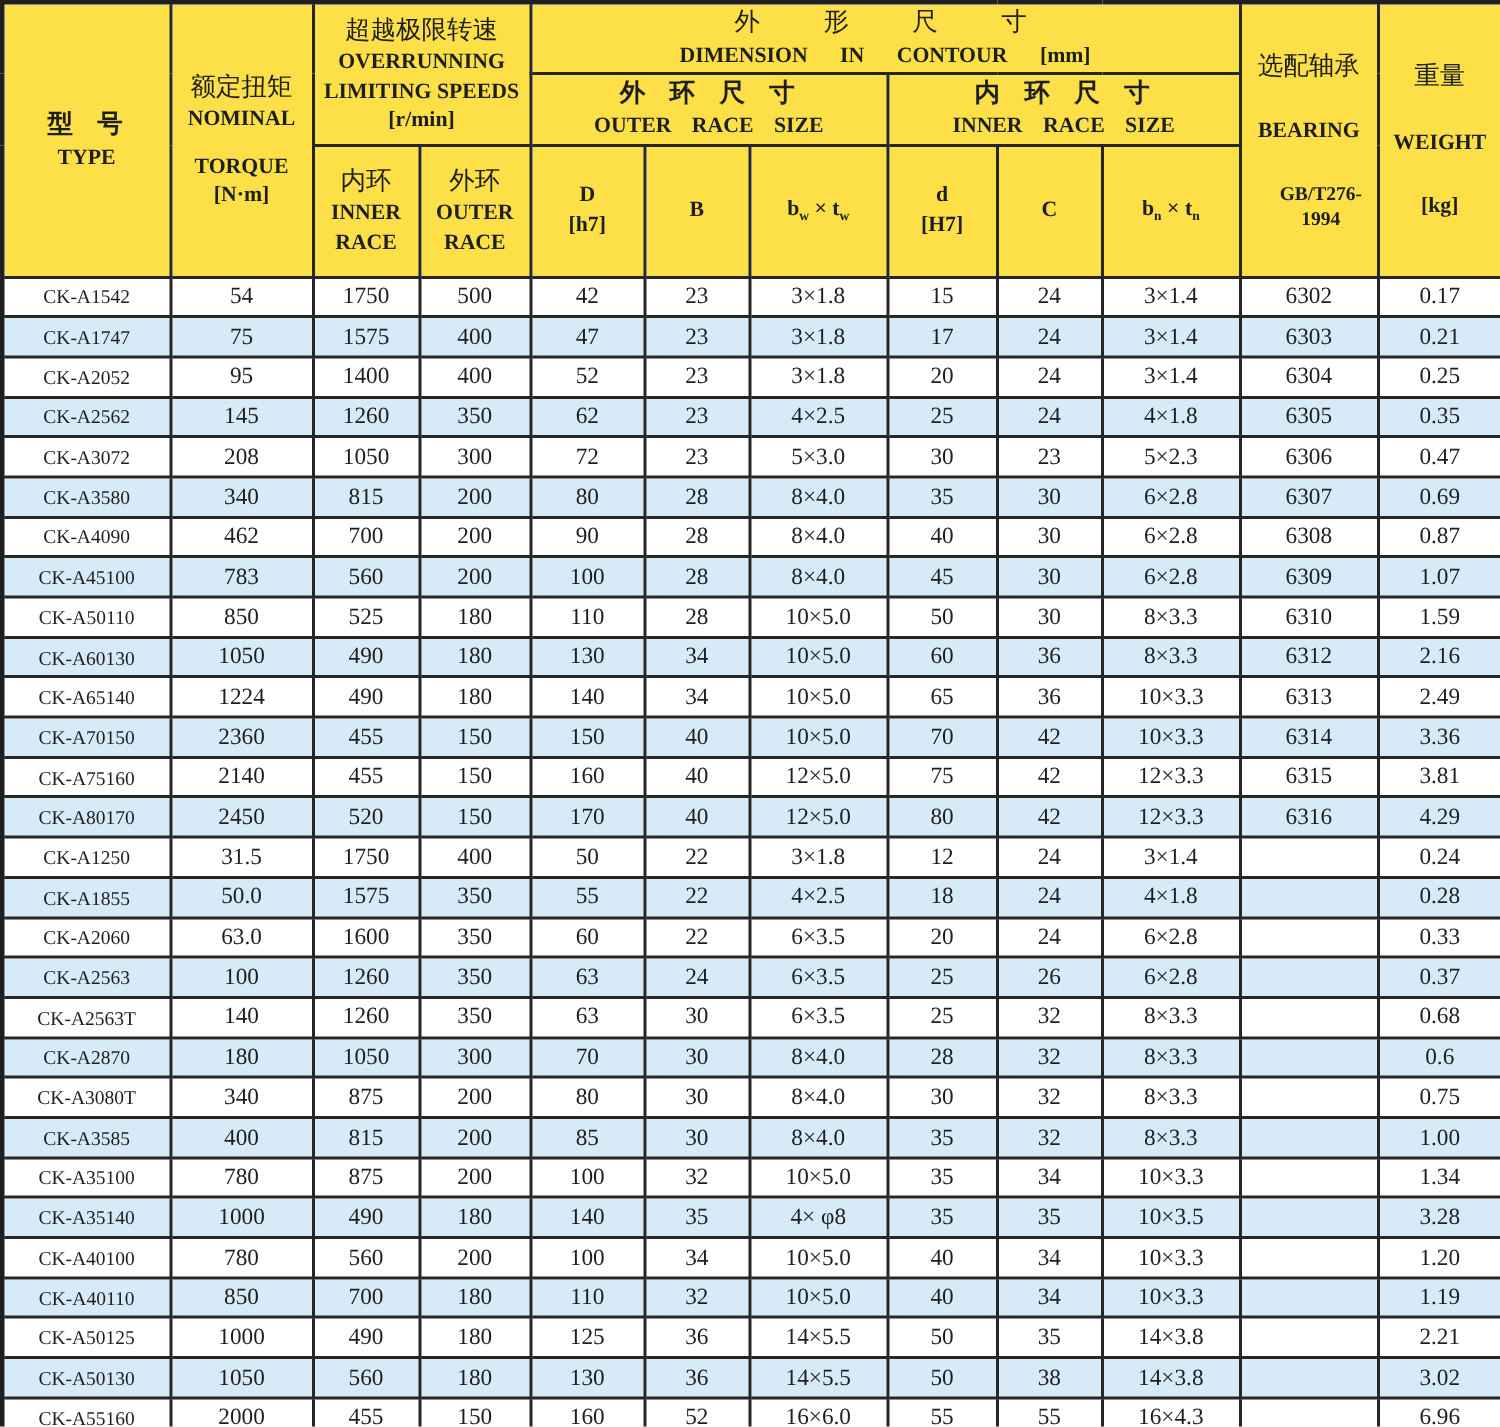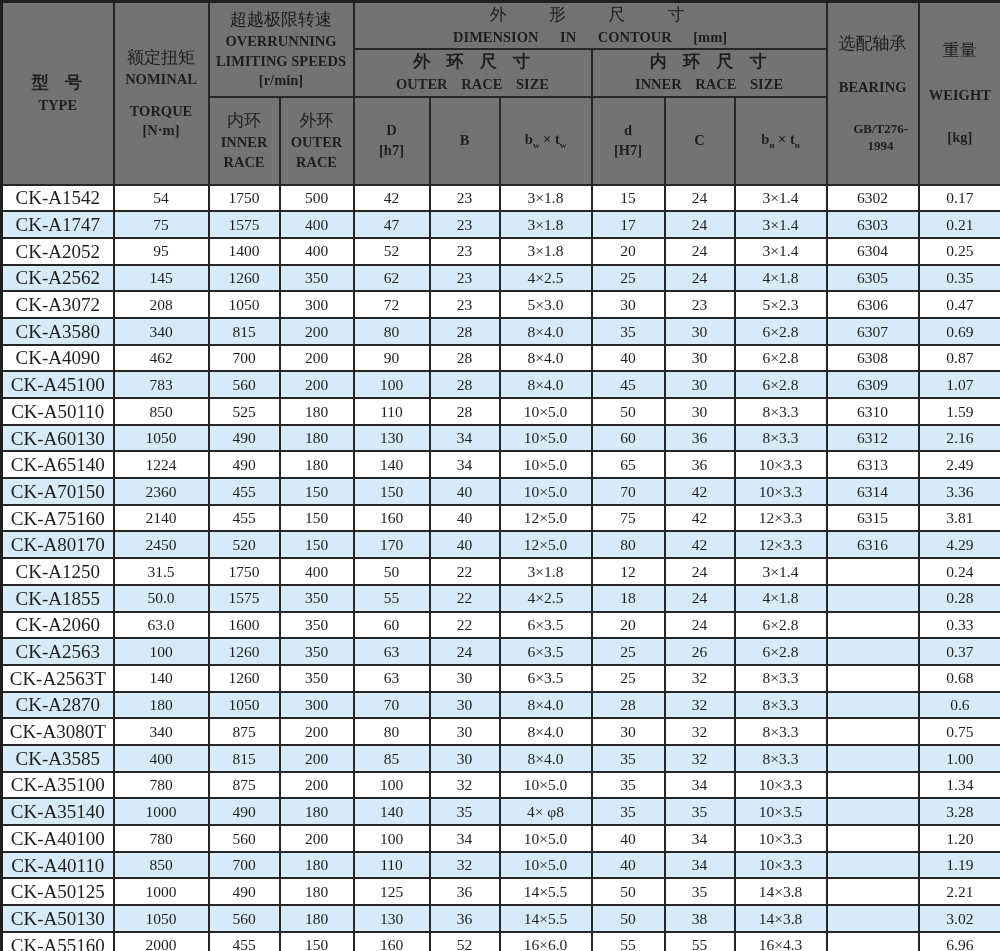--- a/index.html
+++ b/index.html
@@ -2,28 +2,28 @@
 <html><head>
 <meta charset="utf-8">
 <style>
   html,body{margin:0;padding:0;background:#fff;}
   body{width:1000px;height:951px;overflow:hidden;
        font-family:"Liberation Serif","DejaVu Serif",serif;color:#1e1e1e;}
   table{width:1000px;height:951px;border-collapse:collapse;table-layout:fixed;
         border:3px solid #1f1f1f;}
   th,td{border:2px solid #262626;text-align:center;vertical-align:middle;
         padding:0;overflow:hidden;}
-  thead th{background:#737373;font-weight:normal;}
+  thead th{background:#fde047;font-weight:normal;}
   thead tr.h1{height:47px;}
   thead tr.h2{height:48px;}
   thead tr.h3{height:88px;}
   tbody td{font-size:15.5px;height:24.7px;line-height:1;}
   tbody tr:nth-child(even) td{background:#d7eaf7;}
   tbody tr:nth-child(odd) td{background:#ffffff;}
-  tbody td:first-child{font-size:19px;}
+  tbody td:first-child{font-size:13px;}
   .zh{font-size:17px;line-height:1.45;}
   .zh-wide{word-spacing:26px;letter-spacing:6px;}
   .zh-mid{word-spacing:8px;letter-spacing:2px;font-weight:bold;}
   .en{font-size:14.5px;line-height:1.35;font-weight:bold;}
   .en-wide{word-spacing:18px;}
   .en-mid{word-spacing:10px;}
   .small{font-size:13px;margin-left:16px;}
   .gap{height:12px;}
   .gap-lg{height:22px;}
   sub{font-size:9px;}

